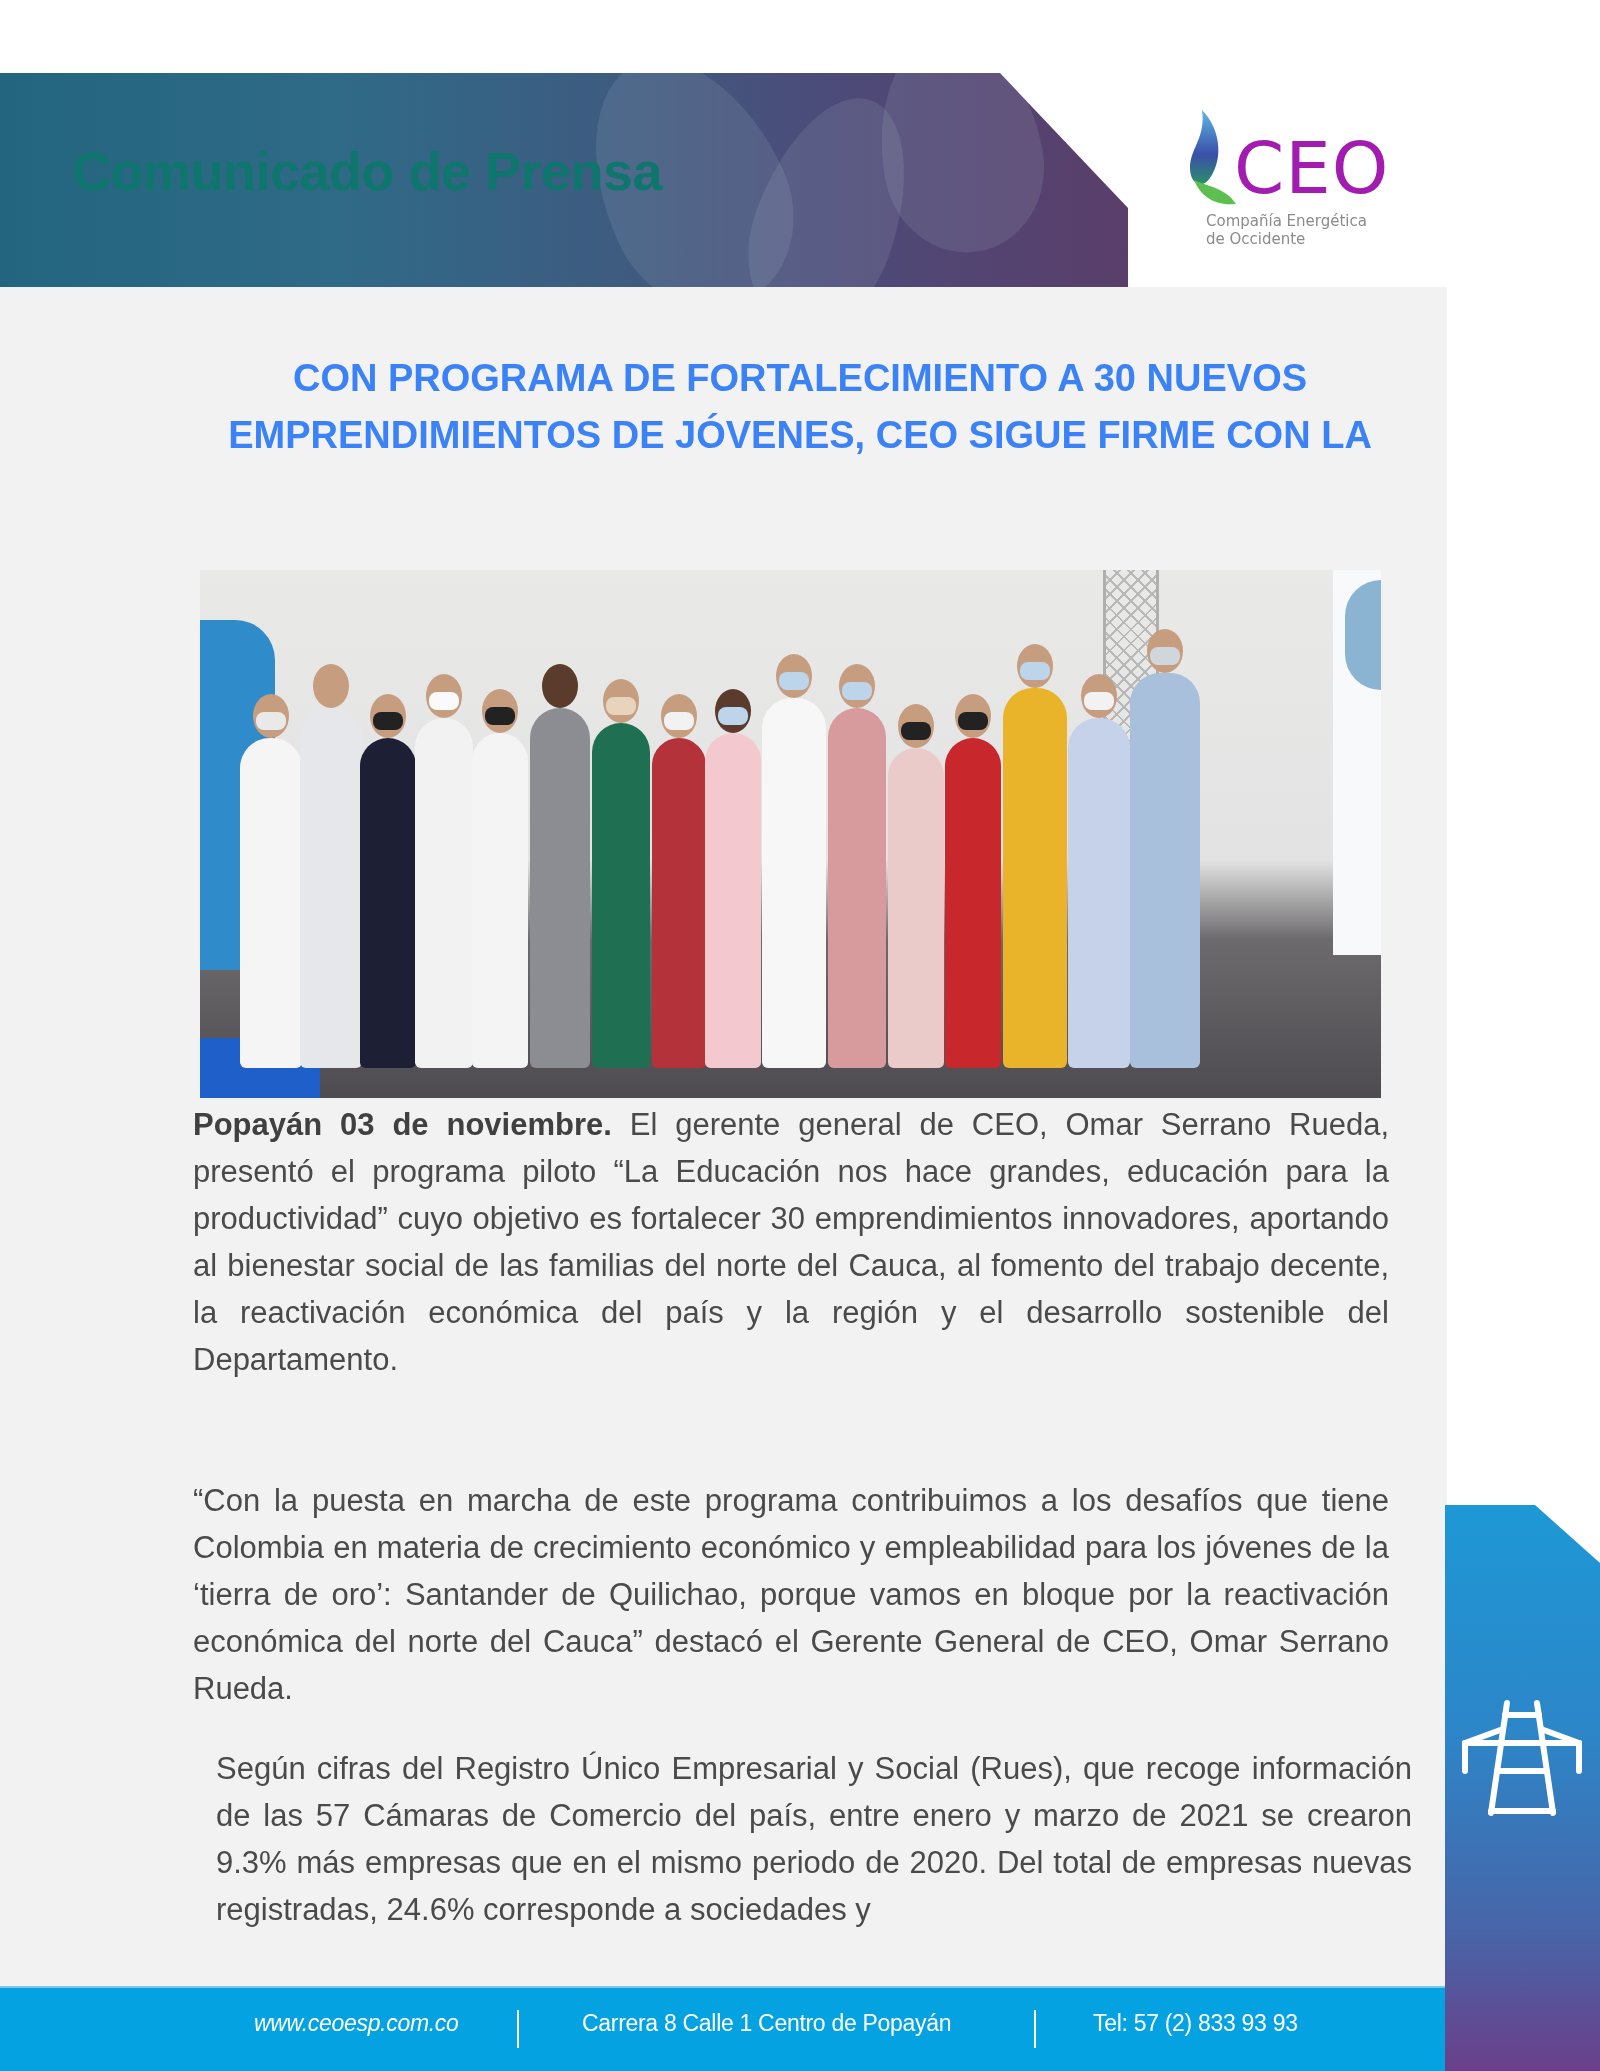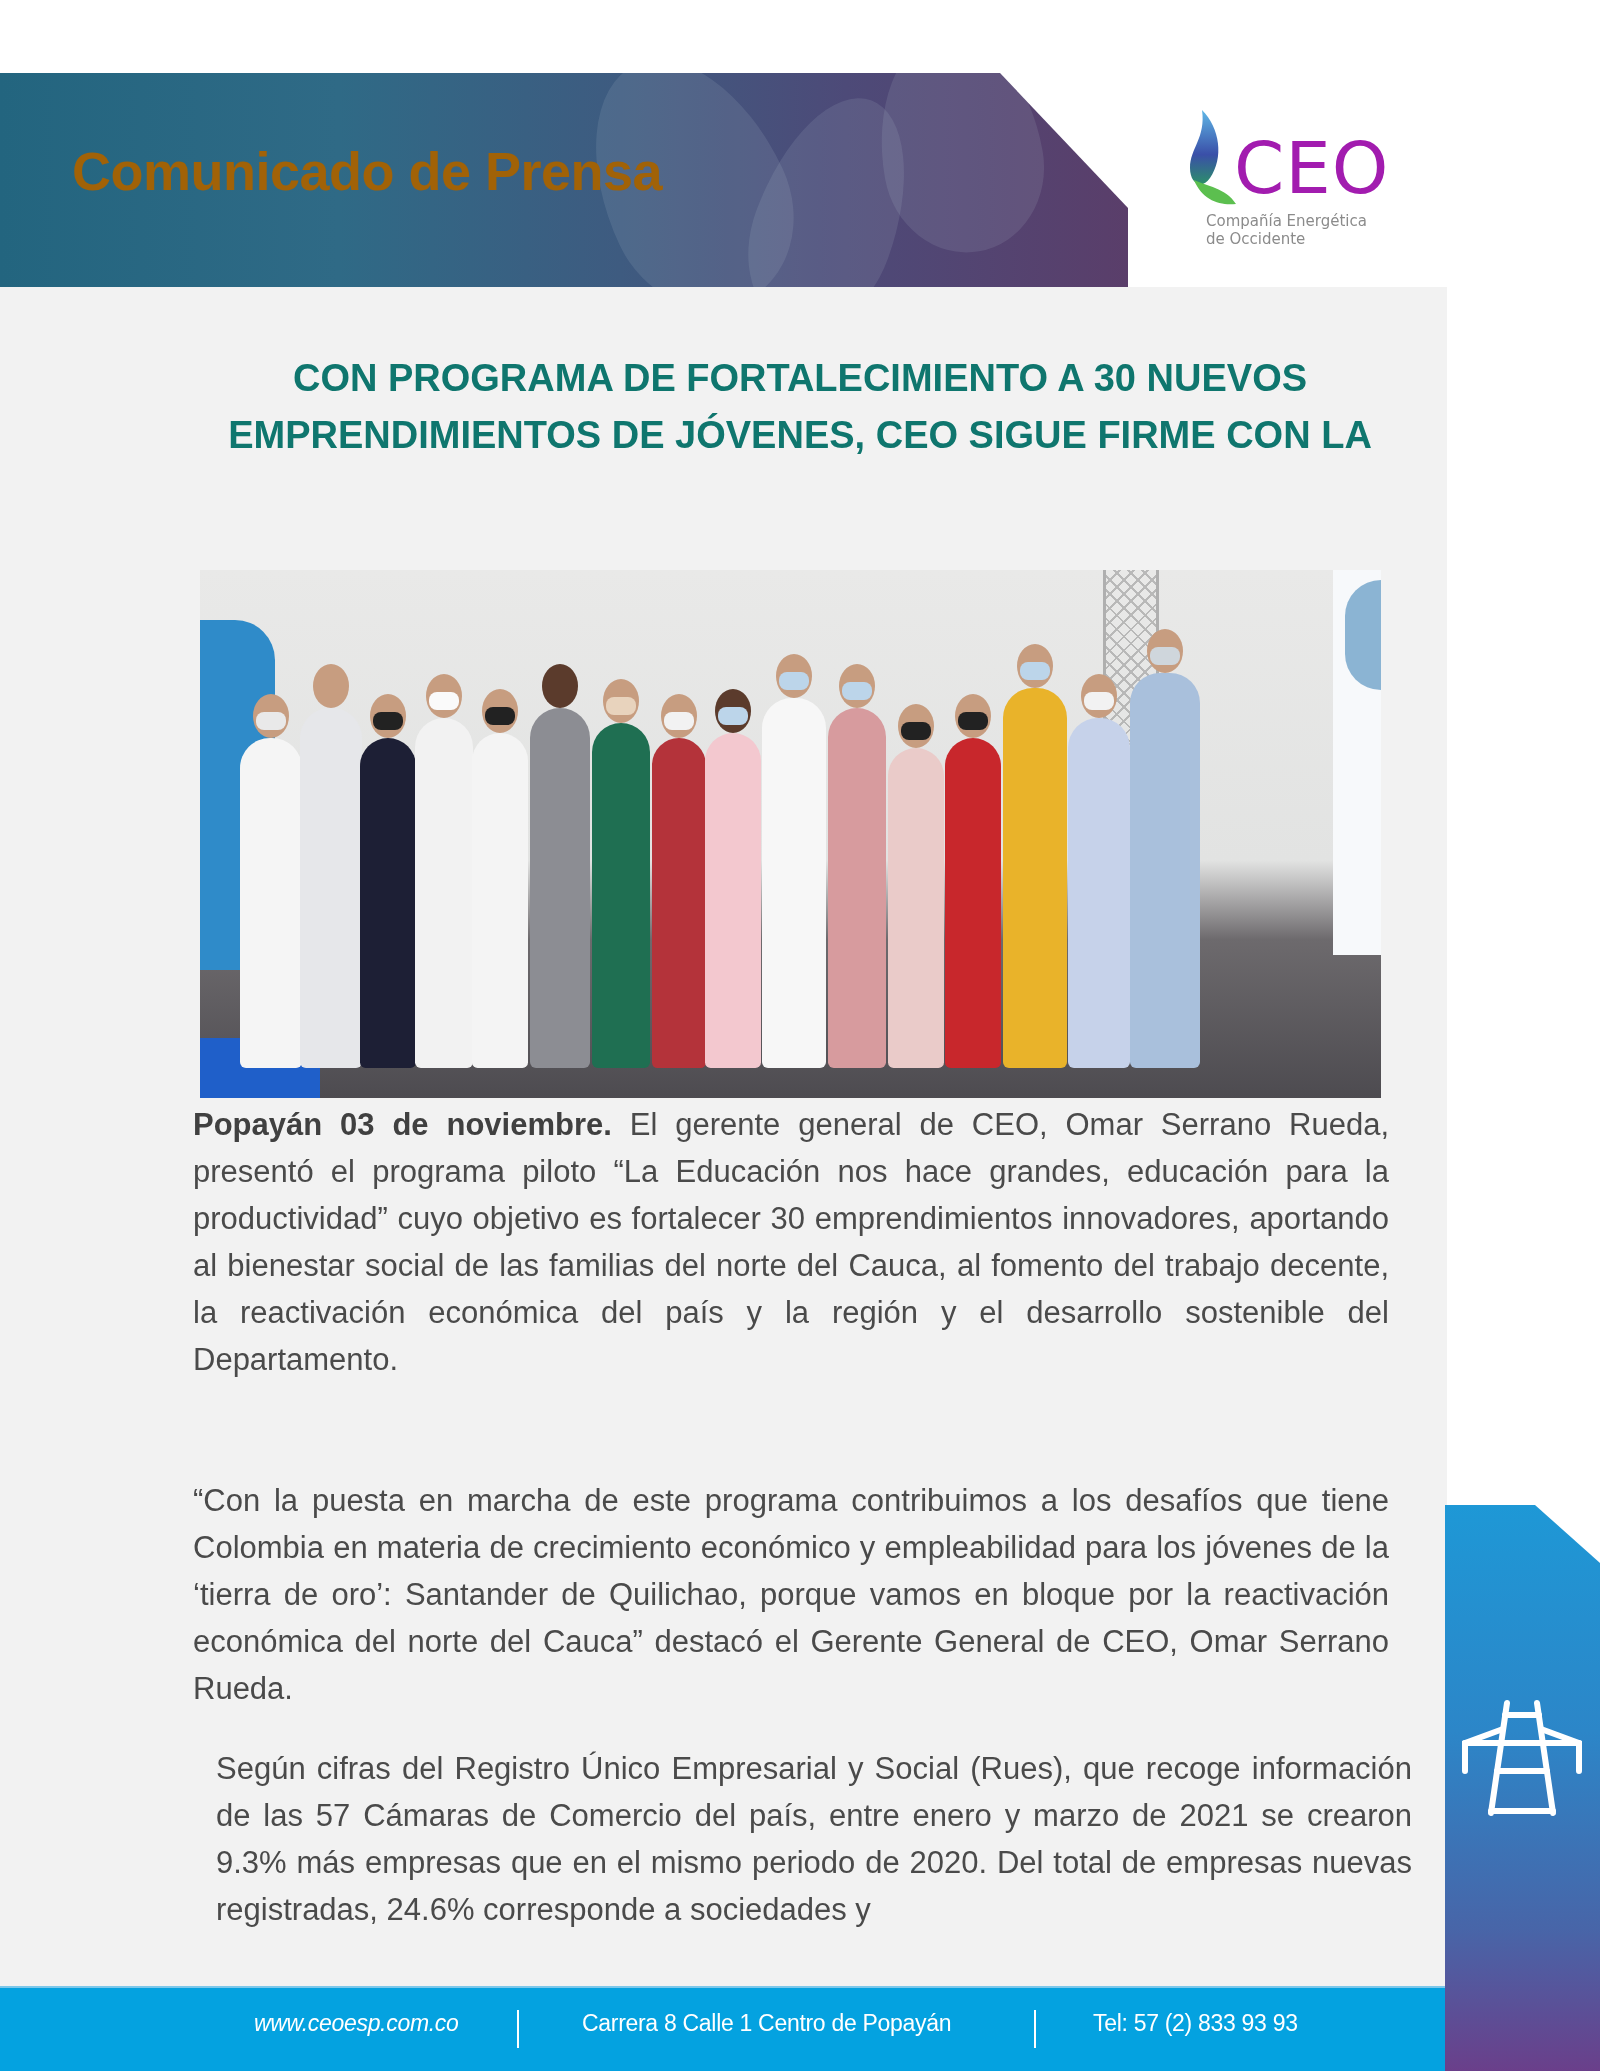--- a/index.html
+++ b/index.html
@@ -3,28 +3,28 @@
 <meta charset="utf-8">
 <style>
   html, body { margin:0; padding:0; }
   body { width:1600px; height:2071px; position:relative; background:#ffffff; overflow:hidden;
          font-family:"Liberation Sans", "DejaVu Sans", sans-serif; }
   .header-band { position:absolute; left:0; top:73px; width:1128px; height:214px;
     background: linear-gradient(90deg, #23657f 0%, #2f6a86 30%, #3e5b80 55%, #4d4a78 75%, #5a3e6a 100%);
     clip-path: polygon(0 0, 1000px 0, 1128px 135px, 1128px 214px, 0 214px);
     overflow:hidden; }
   .header-band .leaf { position:absolute; border-radius:50% 50% 50% 50%/60% 60% 40% 40%; opacity:0.12; background:#c8d6e0; }
-  .header-title { position:absolute; left:72px; top:140px; color:#a16207; font-size:54px; font-weight:bold;
+  .header-title { position:absolute; left:72px; top:140px; color:#0f766e; font-size:54px; font-weight:bold;
     letter-spacing:-0.5px; font-family:"Liberation Sans", sans-serif; }
   .logo { position:absolute; left:1180px; top:108px; width:230px; height:150px; }
   .logo-text { position:absolute; left:54px; top:18px; font-size:72px; color:#a21caf; font-family:"DejaVu Sans", sans-serif; letter-spacing:1px; }
   .logo-sub { position:absolute; left:26px; top:104px; font-size:15px; line-height:18px; color:#8b8b8b; font-family:"DejaVu Sans", sans-serif; }
   .panel { position:absolute; left:0; top:287px; width:1447px; height:1700px; background:#f2f2f2; }
   .headline { position:absolute; left:150px; top:350px; width:1300px; text-align:center; font-weight:bold;
-    font-size:38px; line-height:57px; color:#0f766e; font-family:"Liberation Sans", sans-serif; }
+    font-size:38px; line-height:57px; color:#3b82f6; font-family:"Liberation Sans", sans-serif; }
   .photo { position:absolute; left:200px; top:570px; width:1181px; height:528px; overflow:hidden;
     background:linear-gradient(180deg,#e9e9e8 0%, #e2e3e2 55%, #6d6a6d 70%, #4d4b50 100%); }
   .photo .screen { position:absolute; right:0; top:0; width:48px; height:385px; background:#f7f9fb; }
   .photo .screen-dot { position:absolute; right:0; top:10px; width:36px; height:110px; border-radius:40px 0 0 40px; background:#6fa3c9; opacity:0.8; }
   .photo .truss { position:absolute; left:903px; top:0; width:50px; height:330px;
     background:repeating-linear-gradient(45deg, transparent 0 8px, #9a9a9a 8px 10px), repeating-linear-gradient(-45deg, transparent 0 8px, #9a9a9a 8px 10px);
     border-left:3px solid #8a8a8a; border-right:3px solid #8a8a8a; opacity:0.6;}
   .photo .pillar { position:absolute; left:0; top:50px; width:75px; height:350px; background:#2f8bc9; border-radius:0 40px 0 0; }
   .photo .floor-blue { position:absolute; left:0; bottom:0; width:120px; height:60px; background:#1f5fc9; }
   .person { position:absolute; bottom:30px; border-radius:30px 30px 6px 6px; }

